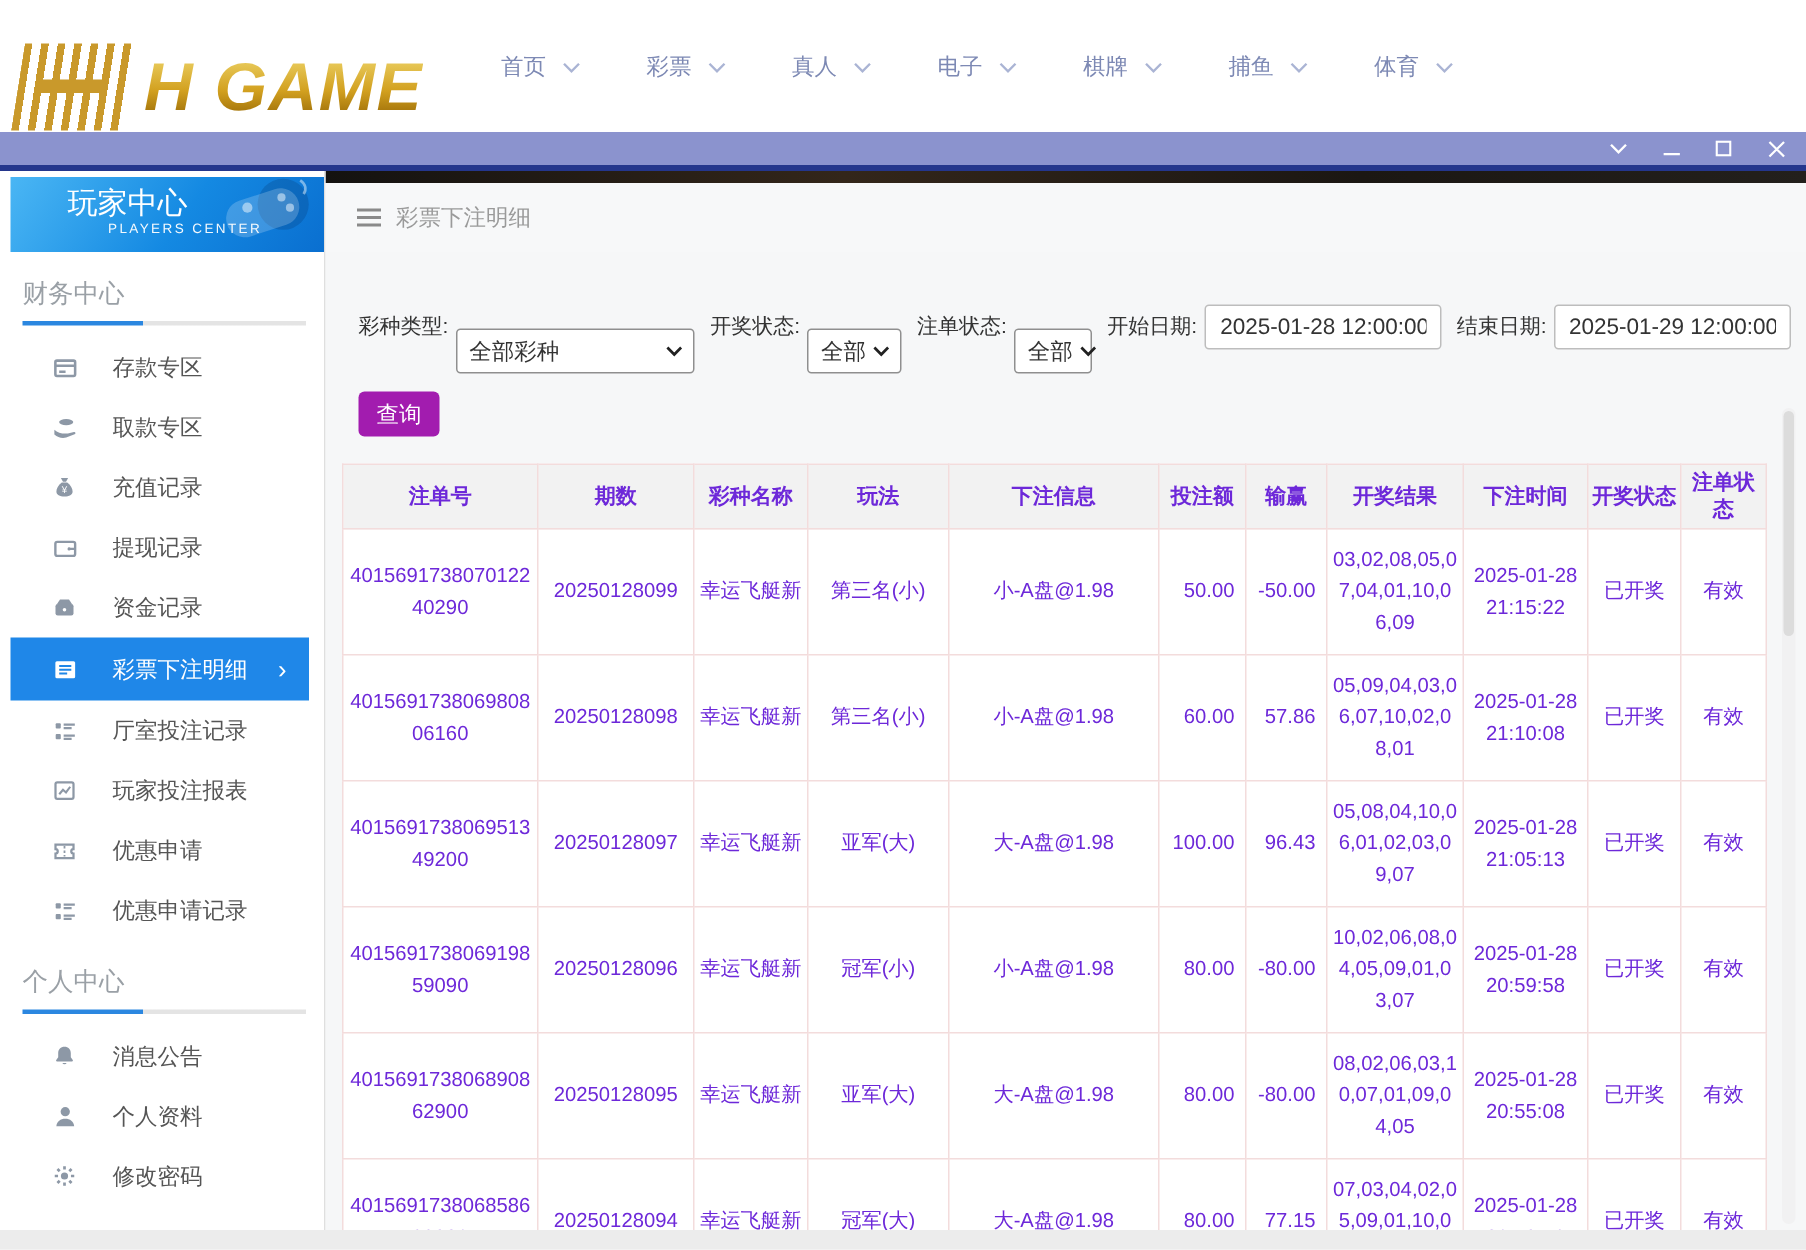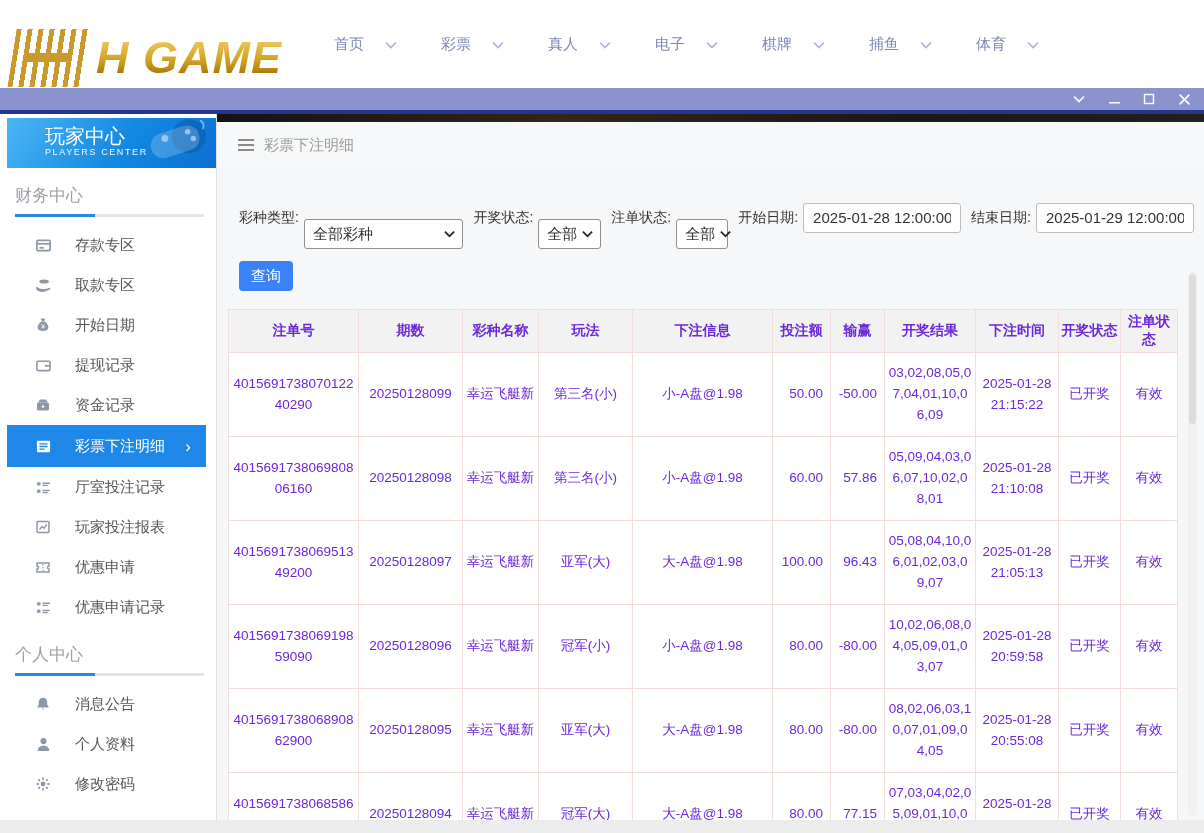--- a/index.html
+++ b/index.html
@@ -13,40 +13,40 @@
   .logo-bars{width:74px;height:58px;transform:skewX(-9deg);
      background:repeating-linear-gradient(90deg,#c9992b 0 5px,rgba(0,0,0,0) 5px 11px);
      position:relative;}
   .logo-bars::after{content:"";position:absolute;left:14px;top:24px;width:44px;height:9px;background:#c9992b;}
   .logo-text{font-size:45px;font-weight:bold;font-style:italic;letter-spacing:1px;margin-left:10px;color:#c9992b;white-space:nowrap;}
   @supports ((-webkit-background-clip:text) or (background-clip:text)){
     .logo-text{background:linear-gradient(180deg,#f2dc74 0%,#d2a01f 55%,#8a5c00 100%);
       -webkit-background-clip:text;background-clip:text;color:transparent;}
   }
   .top-nav{display:flex;gap:44px;margin-left:22px;}
-  .nav-item{display:flex;align-items:center;gap:21px;color:#7d89b4;font-size:15px;cursor:pointer;}
+  .nav-item{display:flex;align-items:center;gap:11px;color:#7d89b4;font-size:15px;cursor:pointer;}
   .nav-chev{color:#aab4d4;display:flex;margin-top:2px;}
 
   
   .titlebar{height:22px;background:#8b93ce;display:flex;justify-content:flex-end;align-items:center;
             padding-right:10px;gap:15px;flex:0 0 auto;}
   .tb-btn{width:20px;height:18px;color:#fff;display:flex;align-items:center;justify-content:center;cursor:pointer;}
   .navy-line{height:4px;background:#24368c;flex:0 0 auto;}
 
   
   .content{height:706px;display:flex;overflow:hidden;background:#ececec;flex:0 0 auto;}
 
   
   .sidebar{width:217px;flex:0 0 auto;background:#fff;border-right:1px solid #dfdfdf;
            box-sizing:border-box;padding-left:7px;overflow:hidden;}
   .side-header{margin-top:4px;height:50px;color:#fff;position:relative;overflow:hidden;
      background:linear-gradient(125deg,#4ab6f4 0%,#1489e2 55%,#0a6fd0 100%);
      padding:7px 0 0 38px;box-sizing:border-box;}
   .side-title{font-size:20px;line-height:22px;}
-  .side-sub{font-size:9px;letter-spacing:1.6px;opacity:.95;}
+  .side-sub{font-size:9px;letter-spacing:1.6px;opacity:.95;margin-left:27px;}
   .side-pad-deco{position:absolute;right:2px;top:0;opacity:.9;}
   .side-label{color:#9aa0a6;font-size:17px;margin:16px 0 7px 8px;}
   .side-underline{height:3px;margin:0 12px 8px 8px;background:linear-gradient(90deg,#2b87e0 0 80px,#e4e4e4 80px 100%);}
   .side-item{height:40px;display:flex;align-items:center;padding-left:27px;color:#555;
              font-size:15px;gap:23px;cursor:pointer;position:relative;text-align:right;}
   .side-icn{width:18px;height:18px;color:#8d98a6;display:flex;align-items:center;justify-content:center;flex:0 0 auto;}
   .side-item.active{background:#1f87e8;color:#fff;height:42px;margin-right:10px;}
   .side-item.active .side-icn{color:#fff;}
   .chev-r{position:absolute;right:15px;font-size:17px;line-height:1;color:#fff;}
 
@@ -58,21 +58,21 @@
   .filters{display:flex;align-items:center;padding:18px 0 0 22px;font-size:14px;color:#333;white-space:nowrap;}
   .flabel{margin-right:5px;}
   .sel{height:30px;border:1px solid #8f8f8f;border-radius:3px;background:#fff;display:flex;
        align-items:center;justify-content:space-between;padding:0 7px 0 8px;box-sizing:border-box;
        font-size:15px;margin-right:10px;cursor:pointer;margin-top:33px;}
   .sel-w1{width:185px}.sel-w2{width:64px}.sel-w3{width:52px}
   .sel-chev{display:flex;color:#222;margin-left:5px;}
   .dinput{height:30px;width:158px;border:1px solid #bdbdbd;border-radius:3px;padding:0 9px;
           font-size:15px;color:#333;box-sizing:border-box;background:#fff;margin-right:10px;
           font-family:"Liberation Sans","DejaVu Sans",sans-serif;}
-  .search-btn{margin:12px 0 0 22px;min-width:48px;height:30px;background:#3b82f6;color:#fff;border:none;
+  .search-btn{margin:12px 0 0 22px;min-width:48px;height:30px;background:#a21caf;color:#fff;border:none;
               border-radius:4px;font-size:15px;cursor:pointer;padding:0 12px;
               font-family:"Liberation Sans","DejaVu Sans",sans-serif;}
 
   
   .table-wrap{margin:18px 0 0 11px;width:949px;}
   table{border-collapse:collapse;table-layout:fixed;width:949px;background:#fff;font-size:13.5px;color:#6d28d9;}
   th,td{border:1px solid #f3dcdc;}
   th{height:42px;background:#f2f2f2;font-weight:bold;font-size:14px;padding:0 2px;}
   td{height:75px;text-align:center;padding:4px 3px;word-break:break-all;line-height:1.55;vertical-align:middle;}
   td.num{text-align:right;padding-right:7px;}
@@ -230,21 +230,21 @@
           <div class="side-item">
             <span class="side-icn">
               <svg viewBox="0 0 16 16" width="16" height="16">
                 <g fill="currentColor">
                   <path d="M5.6 1.6h4.8L9 4.2H7z"></path>
                   <path d="M6.2 4.6h3.6c2.4 1.8 3.6 4 3.6 6 0 2.2-2.2 3.4-5.4 3.4S2.6 12.8 2.6 10.6c0-2 1.2-4.2 3.6-6z"></path>
                 </g>
                 <text x="8" y="11.6" font-size="6.5" fill="#fff" text-anchor="middle">¥</text>
               </svg>
             </span>
-            <span>开始日期</span>
+            <span>充值记录</span>
           </div>
           <div class="side-item">
             <span class="side-icn">
               <svg viewBox="0 0 16 16" width="17" height="17">
                 <g fill="none" stroke="currentColor" stroke-width="1.5">
                   <rect x="1.8" y="4" width="12.4" height="8.8" rx="1.2"></rect>
                   <path d="M9.8 8.4h4.4"></path>
                 </g>
                 <circle cx="10.4" cy="8.4" r="1" fill="currentColor"></circle>
               </svg>

